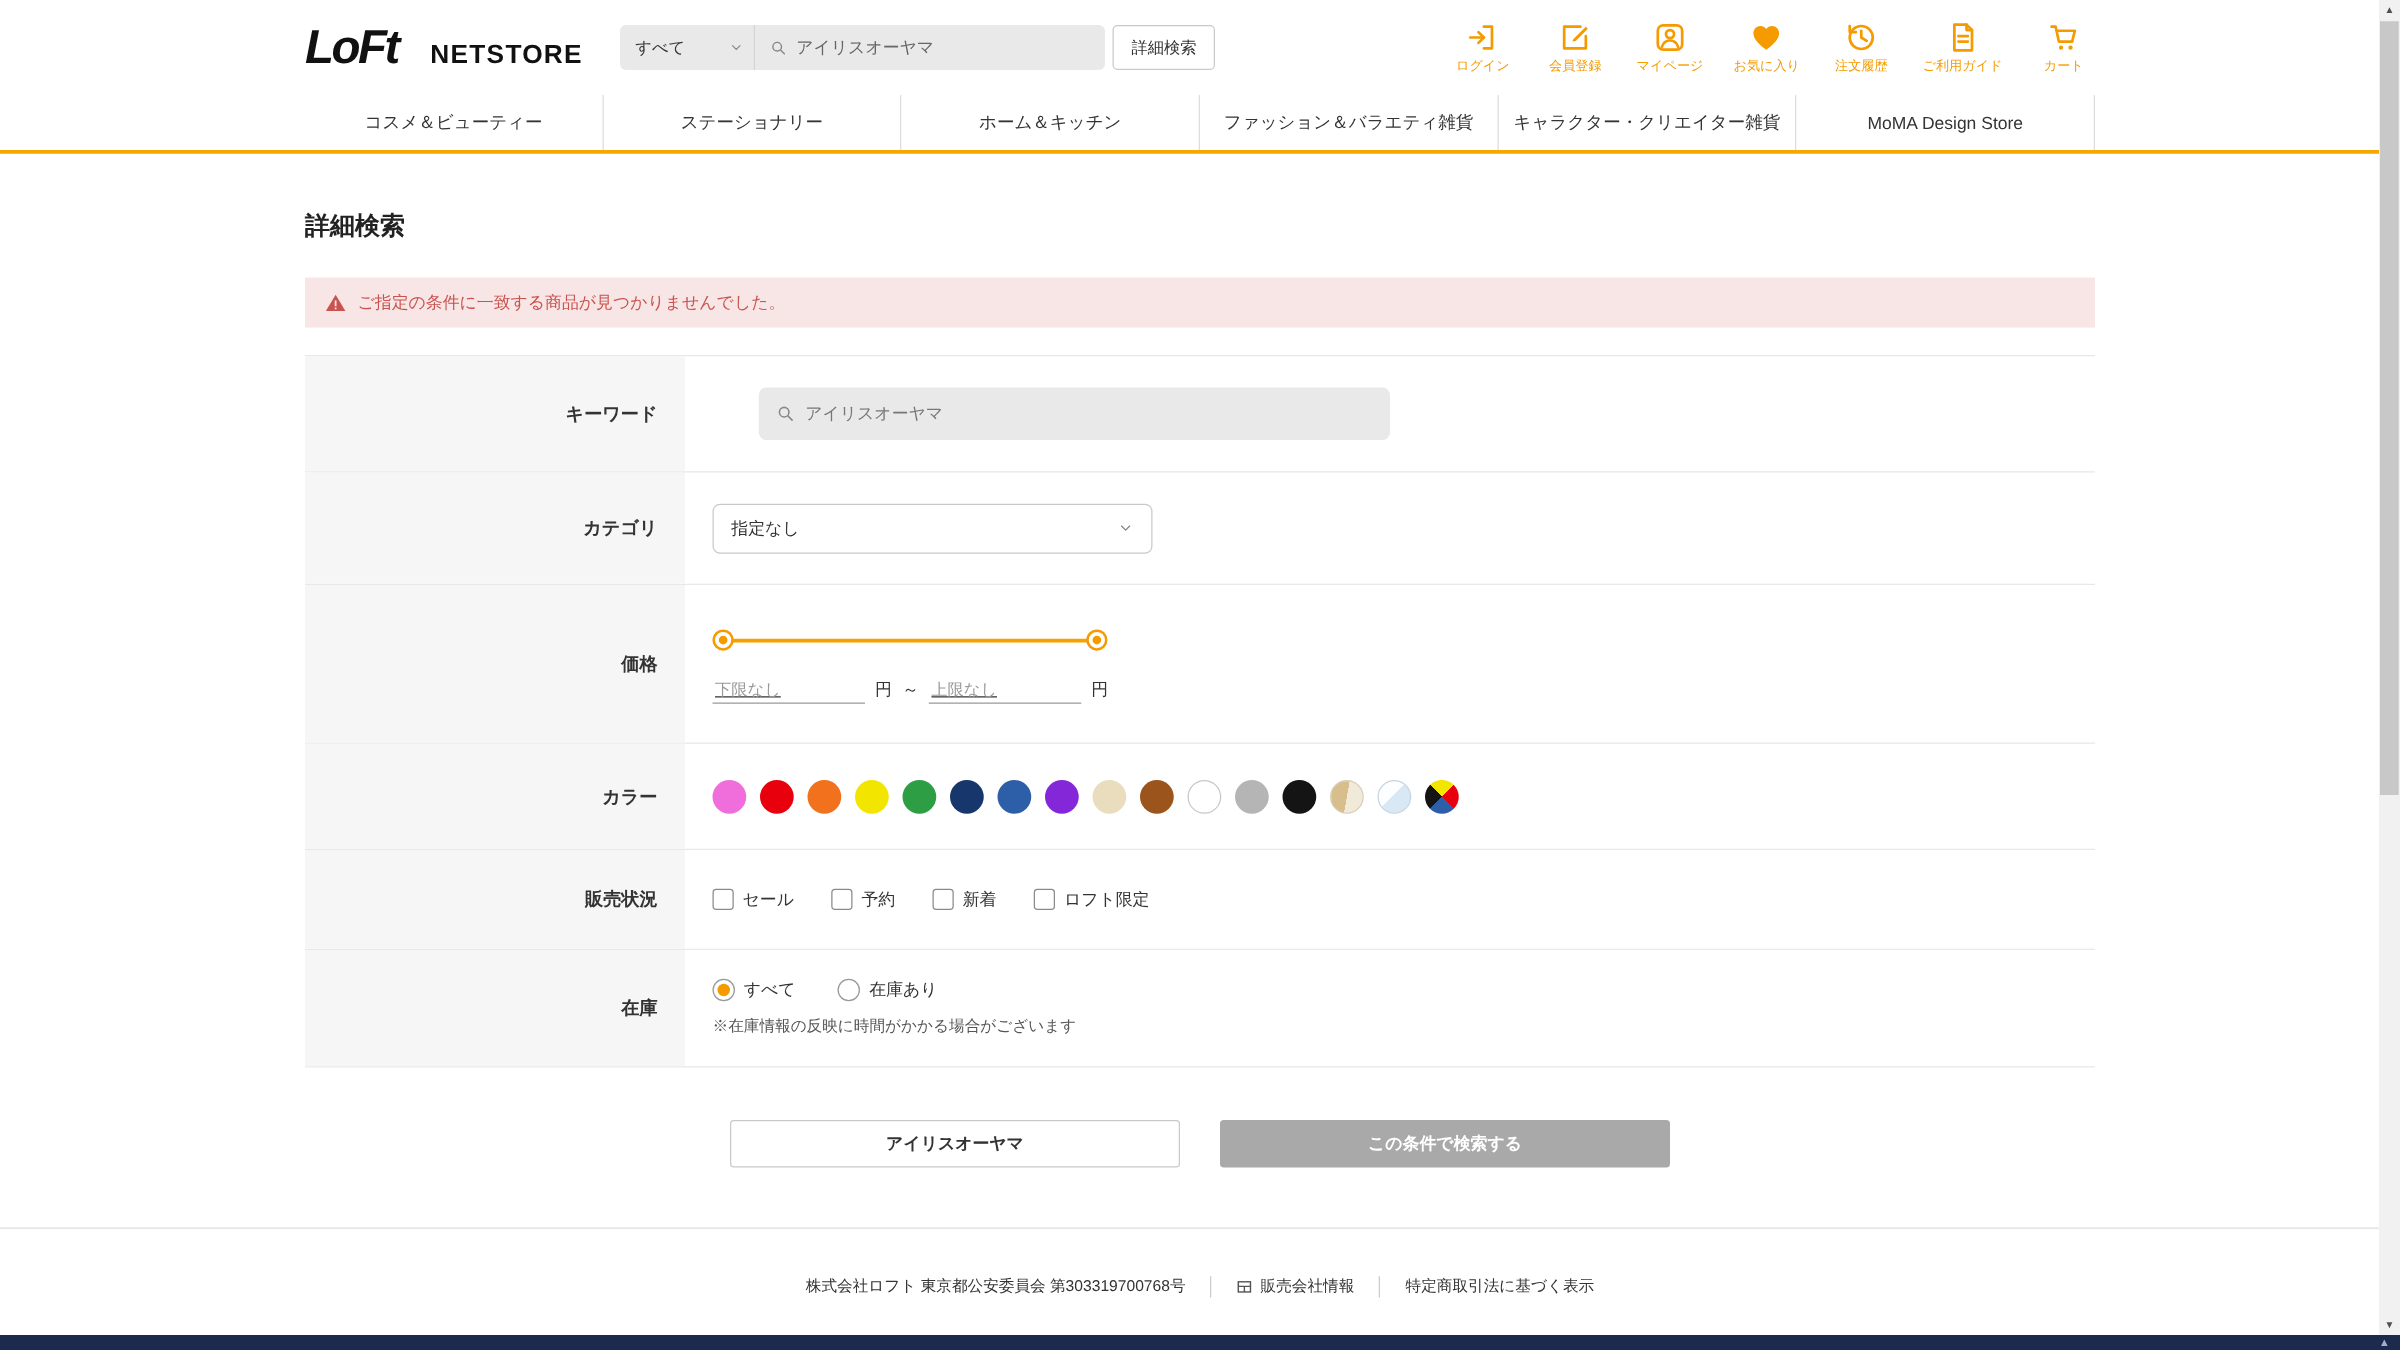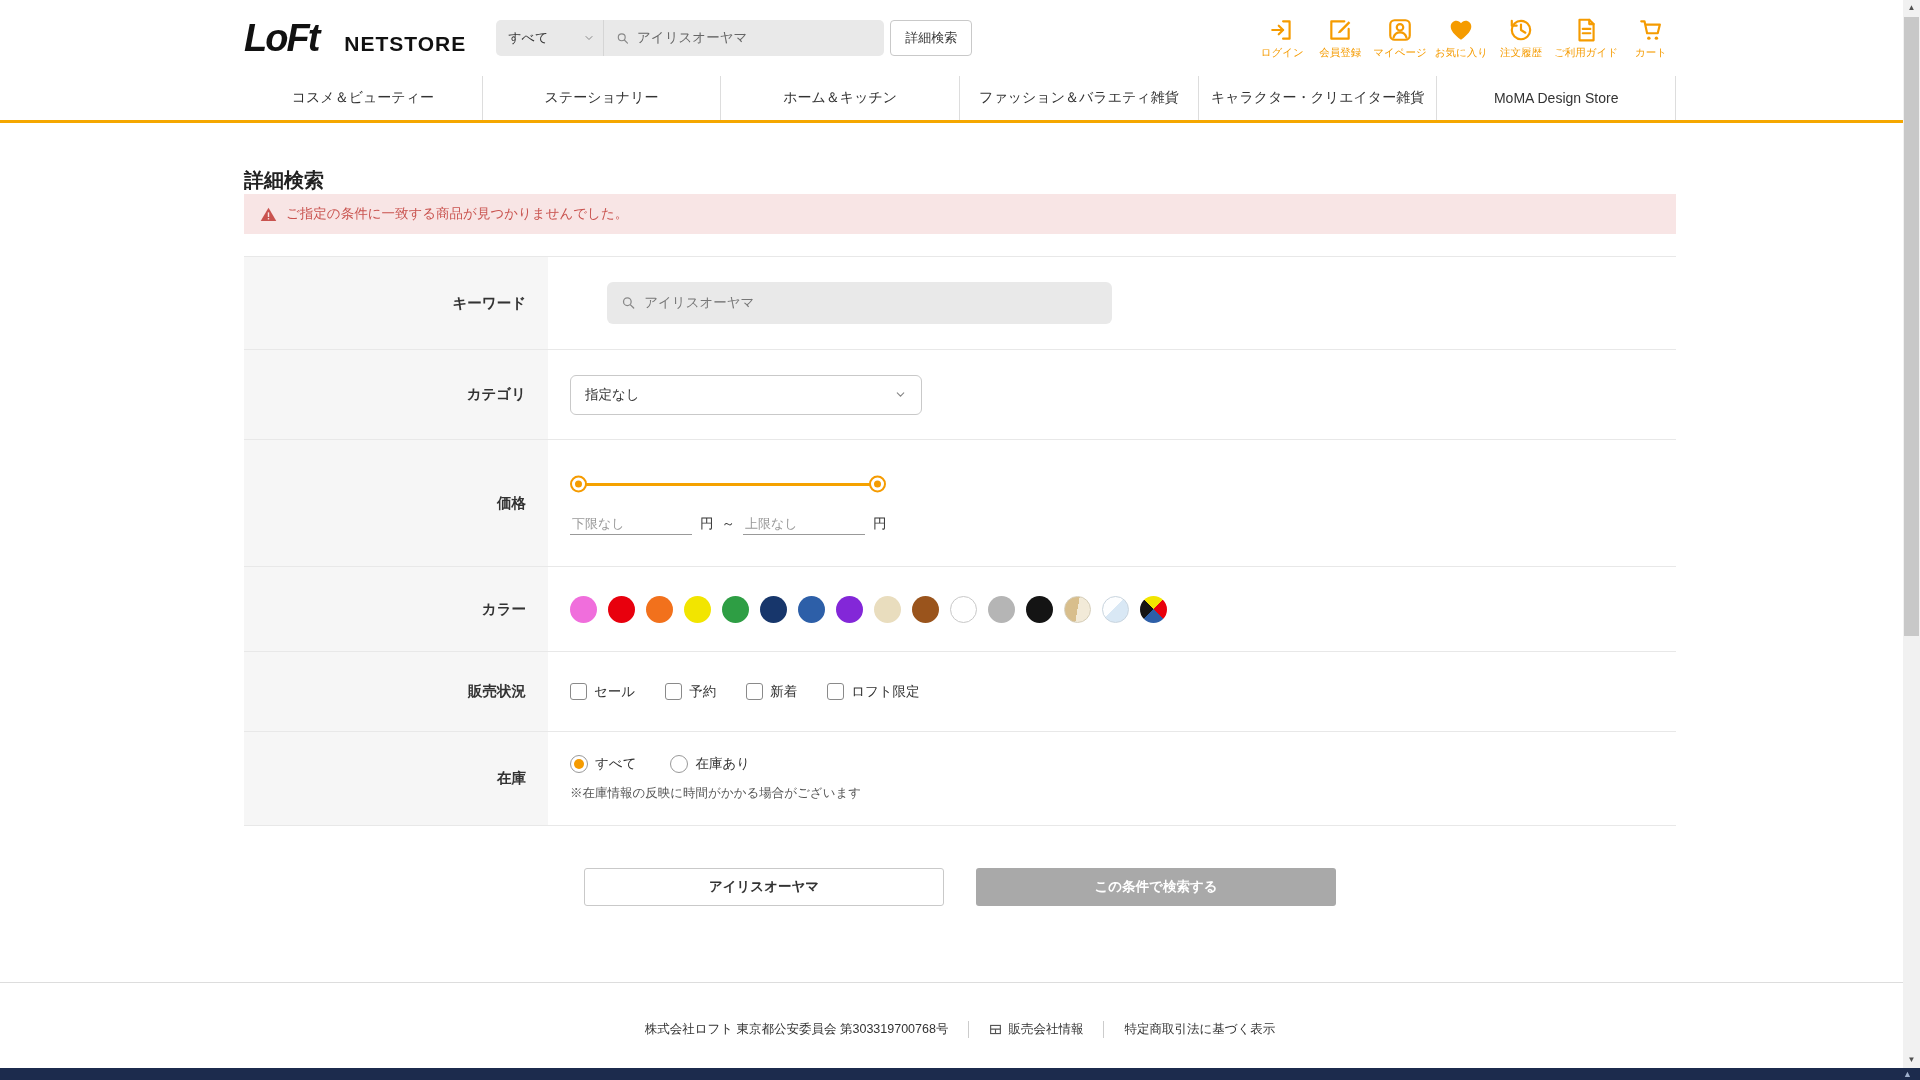--- a/index.html
+++ b/index.html
@@ -20,36 +20,36 @@
   .search-bar { display: flex; align-items: center; margin-left: 30px; }
   .search-box { display: flex; align-items: center; background: #E9E9E9; border-radius: 5px; height: 36px; }
   .search-cat { display: flex; align-items: center; justify-content: space-between; width: 108px; height: 36px;
     padding: 0 8px 0 12px; font-size: 13px; color: #333; border-right: 1px solid #D5D5D5; cursor: pointer; }
   .search-input-wrap { display: flex; align-items: center; gap: 7px; padding: 0 12px; width: 280px; }
   .search-input-wrap input { border: none; background: transparent; outline: none; font-size: 13.5px; color: #666; width: 100%;
     font-family: "Liberation Sans", sans-serif; }
   .search-submit { margin-left: 6px; height: 36px; padding: 0 14px; background: #fff; border: 1px solid #C9C9C9;
     border-radius: 4px; font-size: 13px; color: #333; cursor: pointer; font-family: "Liberation Sans", sans-serif; }
 
-  .utilities { margin-left: auto; display: flex; align-items: flex-start; gap: 8px; }
+  .utilities { margin-left: auto; display: flex; align-items: flex-start; gap: 24px; }
   .util { display: flex; flex-direction: column; align-items: center; min-width: 50px; cursor: pointer; }
   .util svg { display: block; }
   .util-label { margin-top: 3px; font-size: 10.5px; color: #F59B00; white-space: nowrap; }
 
   
   .nav { border-bottom: 3px solid #F5A700; }
   .nav-inner { display: flex; height: 44px; }
   .nav-item { flex: 1; display: flex; align-items: center; justify-content: center; font-size: 14px; color: #333;
     cursor: pointer; position: relative; }
   .nav-item + .nav-item { border-left: 1px solid #DDD; }
   .nav-item:last-child { border-right: 1px solid #DDD; }
 
   
   .page-title { margin-top: 44px; font-size: 20px; font-weight: bold; color: #222; }
-  .alert { min-height: 38px; background: #F8E5E5; display: flex; align-items: center; gap: 9px;
+  .alert { margin-top: 28px; min-height: 38px; background: #F8E5E5; display: flex; align-items: center; gap: 9px;
     padding: 11px 16px; font-size: 13.5px; color: #C9534F; }
 
   .form { margin-top: 22px; border-top: 1px solid #E8E8E8; }
   .form-row { display: flex; border-bottom: 1px solid #E8E8E8; }
   .form-label { width: 304px; background: #F6F6F6; display: flex; align-items: center; justify-content: flex-end;
     padding-right: 22px; font-size: 14.5px; font-weight: bold; color: #333; }
   .form-content { flex: 1; display: flex; flex-direction: column; justify-content: center; padding-left: 22px; }
 
   .row-keyword { min-height: 93px; gap: 37px; }
   .row-category { min-height: 90px; }
@@ -67,21 +67,21 @@
     border: 1px solid #C9C9C9; border-radius: 6px; padding: 0 14px; font-size: 13.5px; color: #333; cursor: pointer; background: #fff; }
 
   .range { position: relative; width: 316px; height: 26px; }
   .range-track { position: absolute; left: 5px; right: 5px; top: 50%; height: 3px; margin-top: -1px; background: #F5A200; }
   .range-handle { position: absolute; top: 50%; width: 13px; height: 13px; border-radius: 50%; background: #F59B00;
     border: 3px solid #fff; box-shadow: 0 0 0 2px #F59B00; transform: translateY(-50%); cursor: pointer; }
   .range-handle.left { left: 2px; }
   .range-handle.right { right: 2px; }
   .price-inputs { display: flex; align-items: center; margin-top: 16px; font-size: 13.5px; color: #333; }
   .price-inputs input { width: 122px; border: none; border-bottom: 1px solid #999; outline: none; font-size: 13px;
-    padding: 3px 2px; color: #333; font-family: "Liberation Sans", sans-serif; }
+    padding: 3px 2px; color: #333; font-family: "Liberation Sans", sans-serif; text-decoration: underline; }
   .price-inputs input::placeholder { color: #999; }
   .yen { margin: 0 8px 0 8px; }
   .tilde { margin-right: 8px; }
 
   .swatches { display: flex; align-items: center; gap: 11px; }
   .swatch { width: 27px; height: 27px; border-radius: 50%; display: inline-block; cursor: pointer; }
   .swatch.light { border: 1px solid #C8C8C8; }
   .swatch-gold { background: linear-gradient(100deg, #D8BE8C 50%, #F2EAD8 50%); border: 1px solid #D5CDB8; }
   .swatch-clear { background: linear-gradient(135deg, #FDFEFF 45%, #D9E8F5 45%); border: 1px solid #C8D4DE; }
   .swatch-multi { background: conic-gradient(from -45deg, #F2E500 0 25%, #E8000D 25% 50%, #2D5FA8 50% 75%, #141414 75% 100%); }

